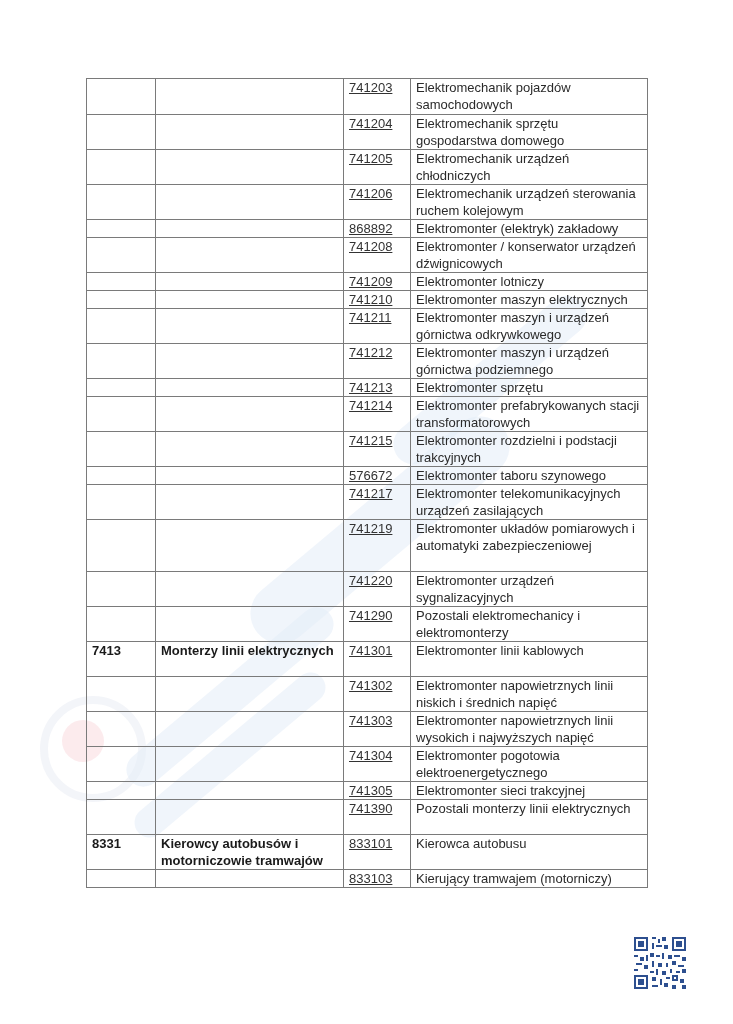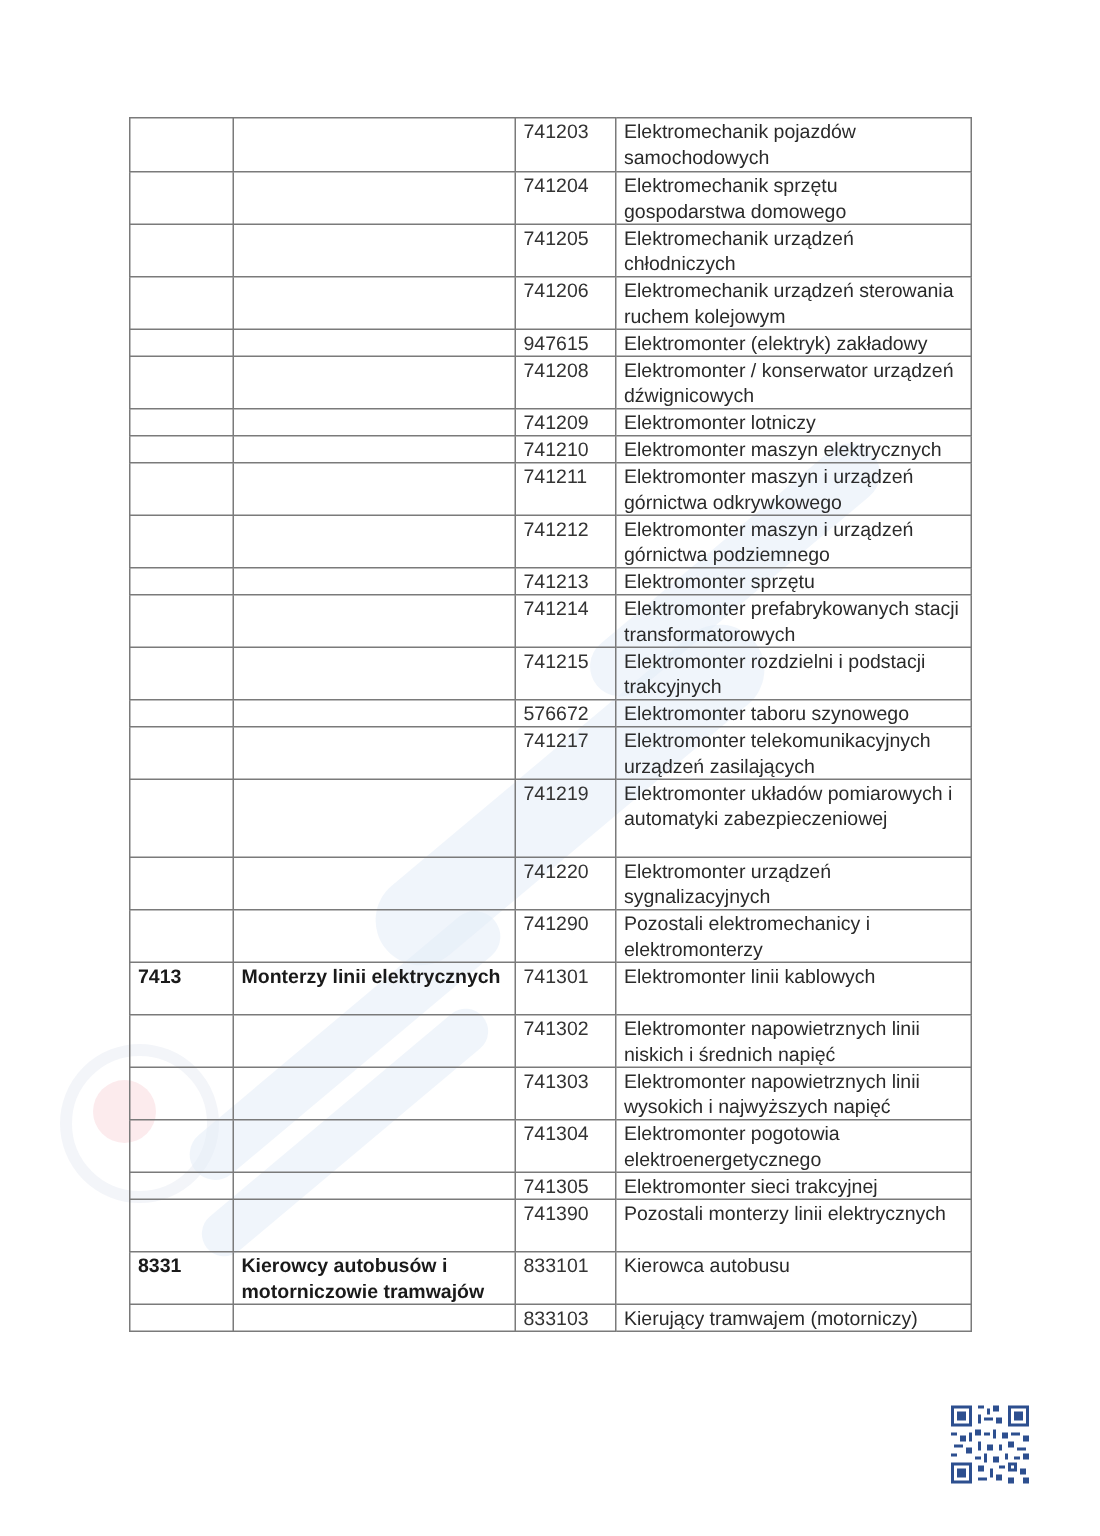--- a/index.html
+++ b/index.html
@@ -70,21 +70,21 @@
   }
   table.occ col.c1 { width: 69px; }
   table.occ col.c2 { width: 188px; }
   table.occ col.c3 { width: 67px; }
   table.occ col.c4 { width: 237px; }
   td.group-code, td.group-name {
     font-weight: bold;
     color: #1a1a1a;
     margin-top: 18px;
   }
-  td.code { color: #333; }
+  td.code { color: #333; text-decoration: underline; }
   td.name { color: #2a2a2a; margin-left: 28px; }
   .qr {
     position: absolute;
     left: 632px;
     top: 935px;
     width: 56px;
     height: 56px;
     z-index: 1;
   }
 </style>
@@ -128,21 +128,21 @@
     </tr>
     <tr style="height:31px">
       <td class="group-code"></td>
       <td class="group-name"></td>
       <td class="code">741206</td>
       <td class="name">Elektromechanik urządzeń sterowania ruchem kolejowym</td>
     </tr>
     <tr style="height:18px">
       <td class="group-code"></td>
       <td class="group-name"></td>
-      <td class="code">947615</td>
+      <td class="code">868892</td>
       <td class="name">Elektromonter (elektryk) zakładowy</td>
     </tr>
     <tr style="height:35px">
       <td class="group-code"></td>
       <td class="group-name"></td>
       <td class="code">741208</td>
       <td class="name">Elektromonter / konserwator urządzeń dźwignicowych</td>
     </tr>
     <tr style="height:18px">
       <td class="group-code"></td>

